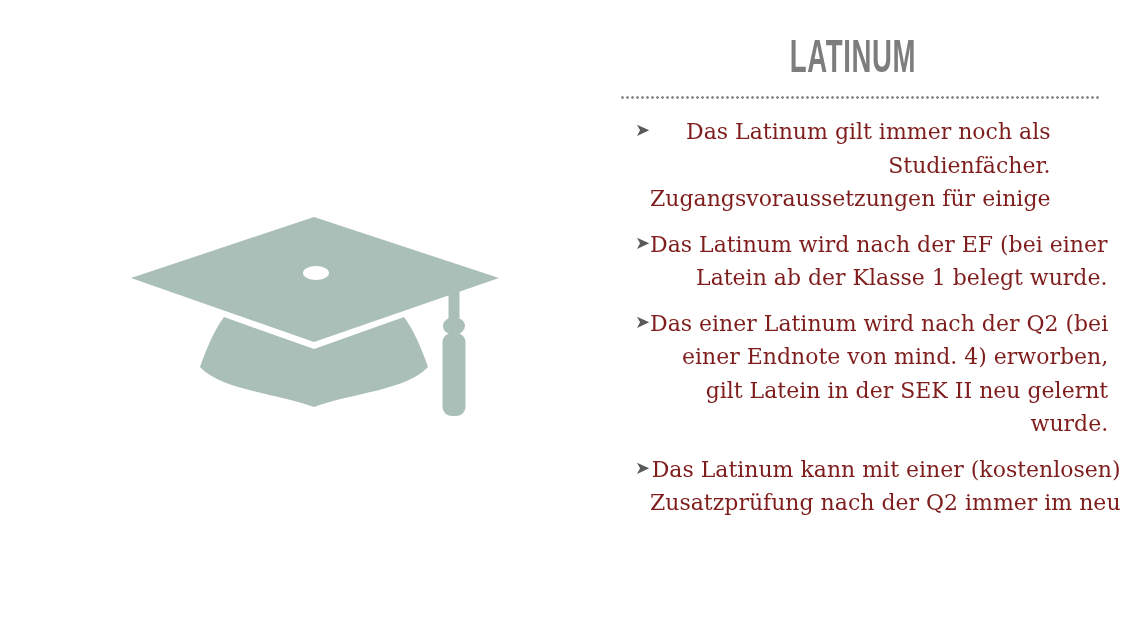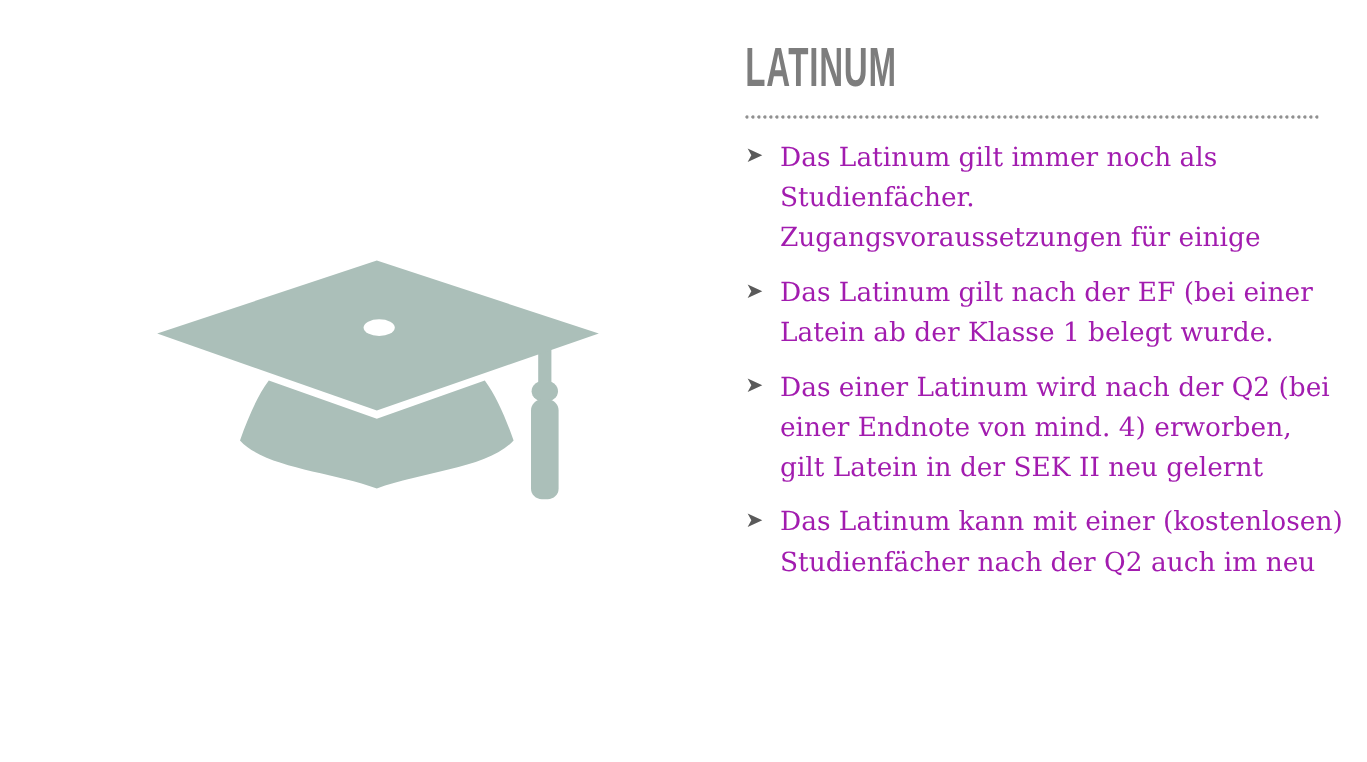--- a/index.html
+++ b/index.html
@@ -26,20 +26,21 @@
     top: 210px;
     width: 375px;
     height: 215px;
   }
   
   .content {
     position: absolute;
     left: 621px;
     top: 40px;
     width: 492px;
+    text-align: right;
   }
   .title {
     font-family: "Liberation Sans", sans-serif;
     font-weight: bold;
     font-size: 46px;
     line-height: 46px;
     margin: -7px 0 0 0;
     color: #7d7d7d;
     letter-spacing: 1px;
     transform: scaleX(0.60);
@@ -69,21 +70,21 @@
     width: 29px;
     font-family: "DejaVu Sans", sans-serif;
     font-size: 18px;
     line-height: 1;
     padding-top: 6px;
     color: #5a5a5a;
   }
   .lines {
     font-size: 22px;
     line-height: 33.5px;
-    color: #a21caf;
+    color: #7f1d1d;
   }
   .lines div {
     white-space: pre;
   }
 </style>
 </head>
 <body>
 
 <div class="slide">
 
@@ -117,35 +118,36 @@
         <span class="marker">➤</span>
         <div class="lines">
           <div>Das Latinum gilt immer noch als</div>
           <div>Studienfächer.</div>
           <div>Zugangsvoraussetzungen für einige</div>
         </div>
       </li>
       <li>
         <span class="marker">➤</span>
         <div class="lines">
-          <div>Das Latinum gilt nach der EF (bei einer</div>
+          <div>Das Latinum wird nach der EF (bei einer</div>
           <div>Latein ab der Klasse 1 belegt wurde.</div>
         </div>
       </li>
       <li>
         <span class="marker">➤</span>
         <div class="lines">
           <div>Das einer Latinum wird nach der Q2 (bei</div>
           <div>einer Endnote von mind. 4) erworben,</div>
           <div>gilt Latein in der SEK II neu gelernt</div>
+          <div>wurde.</div>
         </div>
       </li>
       <li>
         <span class="marker">➤</span>
         <div class="lines">
           <div>Das Latinum kann mit einer (kostenlosen)</div>
-          <div>Studienfächer nach der Q2 auch im neu</div>
+          <div>Zusatzprüfung nach der Q2 immer im neu</div>
         </div>
       </li>
     </ul>
   </div>
 
 </div>
 
 </body></html>

